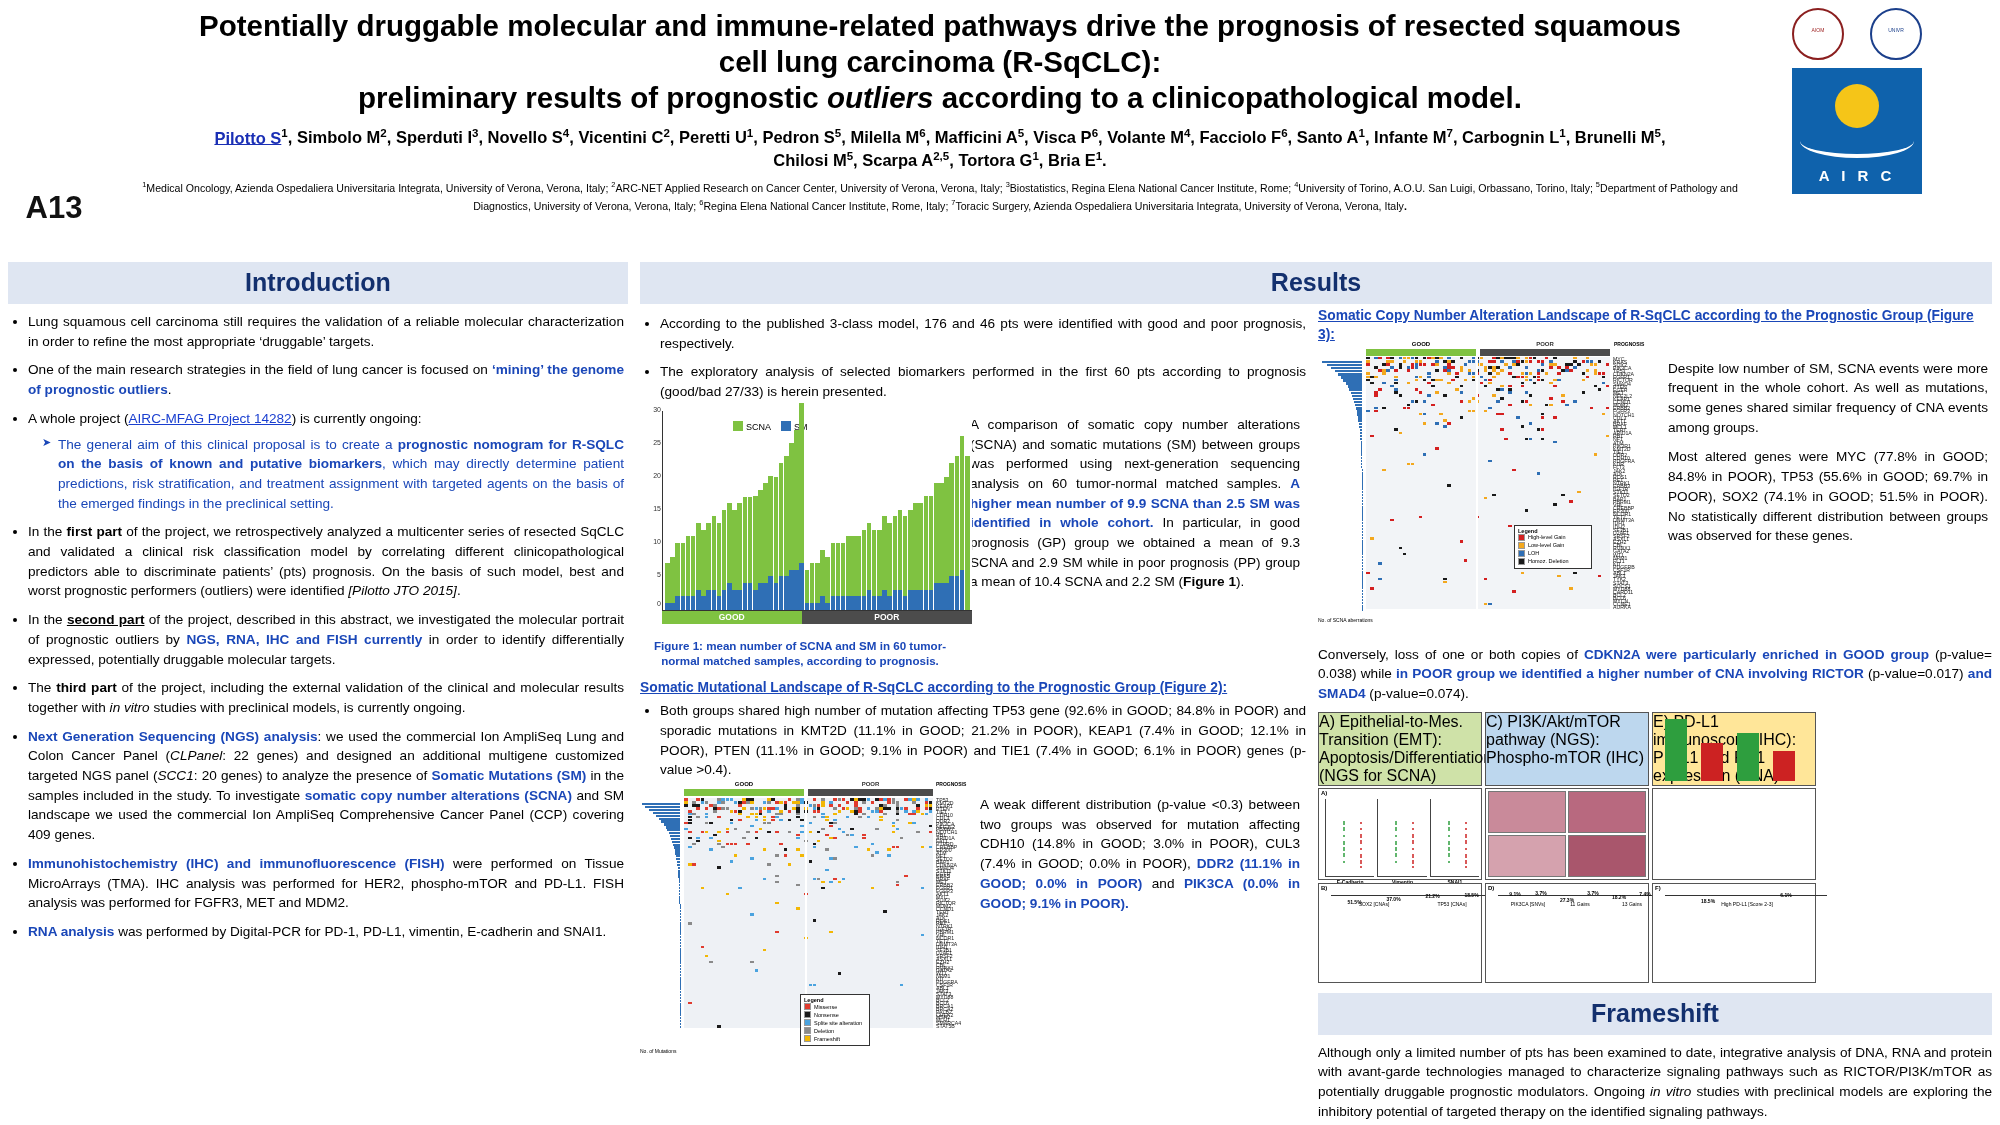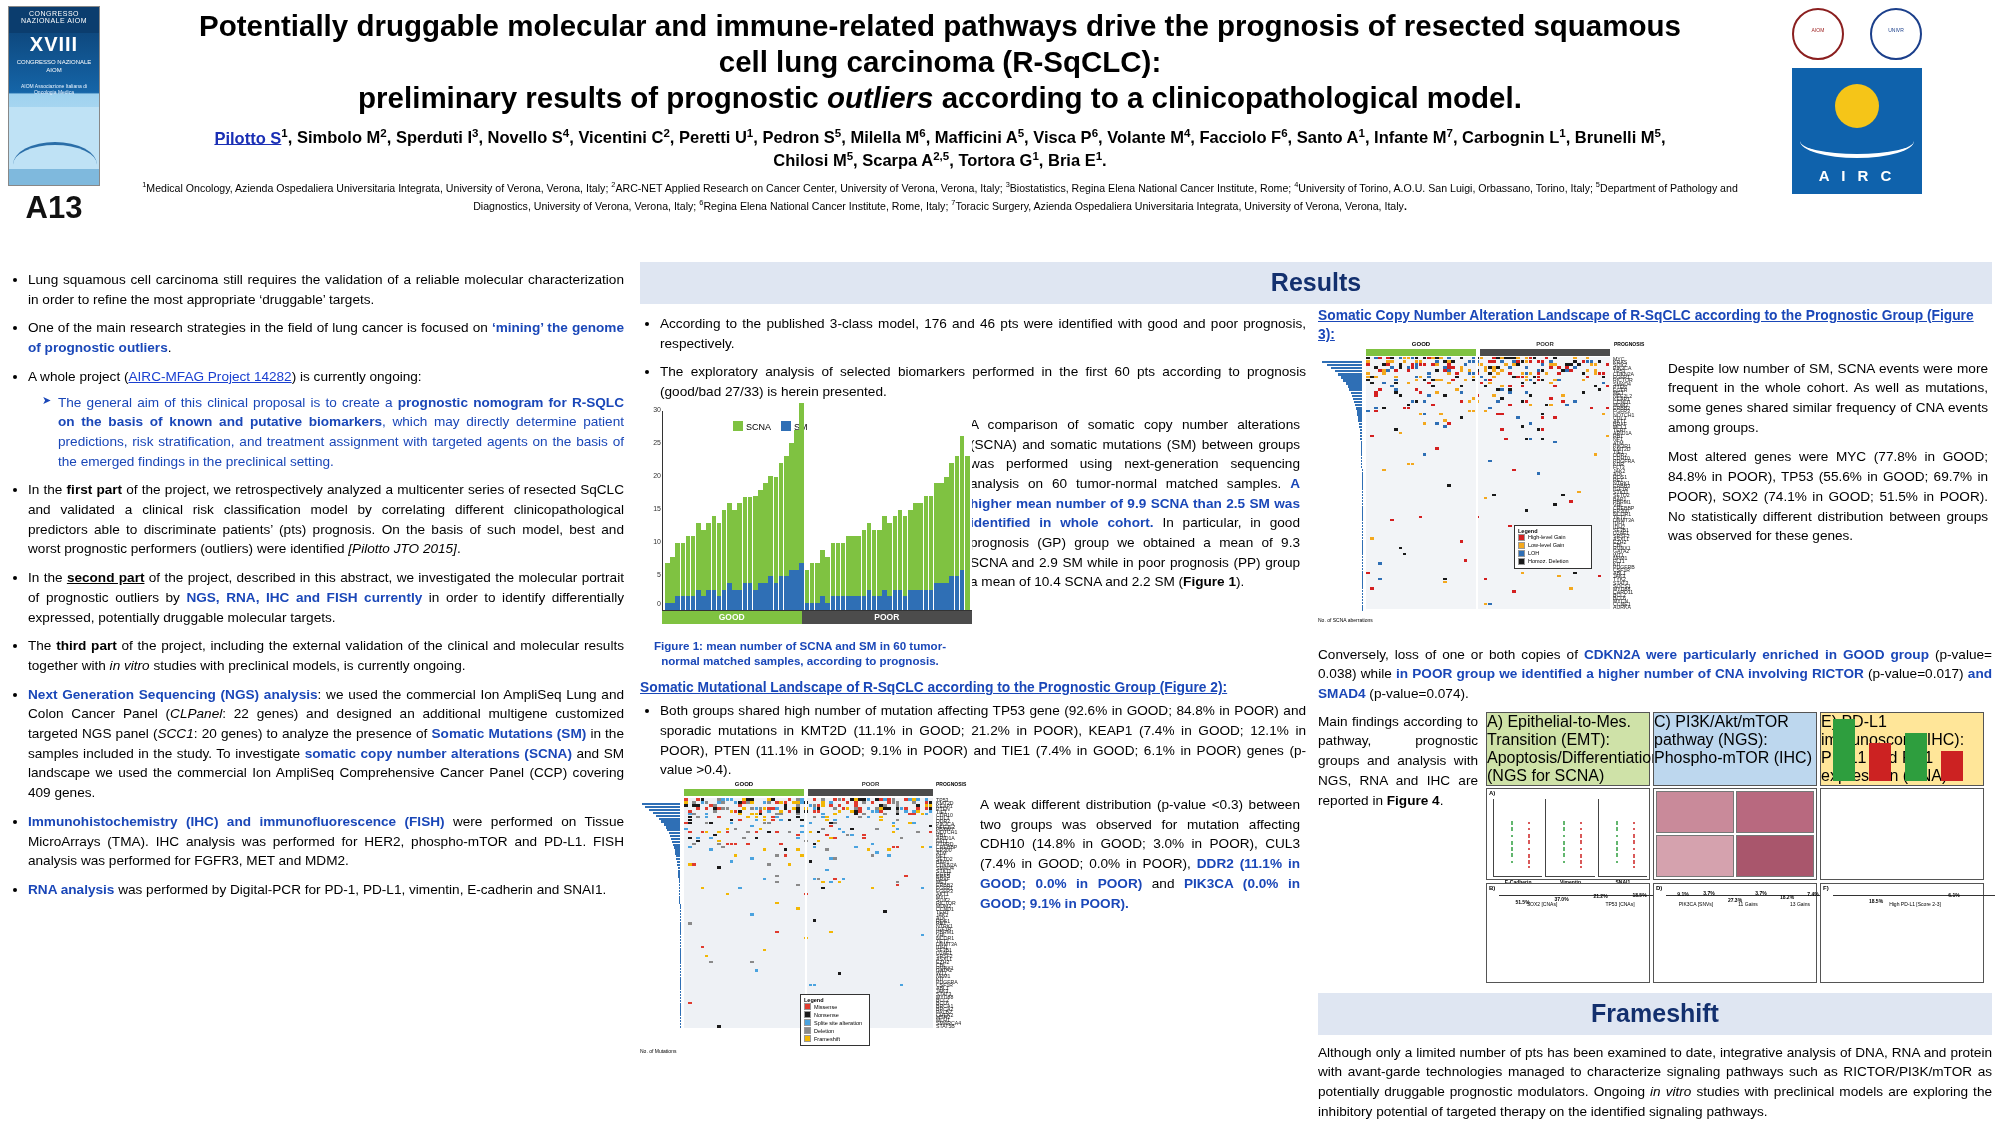--- a/index.html
+++ b/index.html
@@ -174,27 +174,20 @@
     font-size:25px; text-align:center; padding:6px 0 7px; margin-top:10px;
   }
 </style>
 </head>
 <body>
 
 <div class="poster">
 
   <div class="header">
 
-    <div class="hdr-left">
-      <div class="cg-top">CONGRESSO NAZIONALE AIOM</div>
-      <div class="cg-xviii">XVIII</div>
-      <div class="cg-sub">CONGRESSO NAZIONALE AIOM</div>
-      <div class="cg-sub2">AIOM Associazione Italiana di Oncologia Medica</div>
-      <div class="bridge"></div>
-    </div>
     <div class="abstract-id">A13</div>
 
     <div class="hdr-center">
       <div class="title">
         <span>Potentially druggable molecular and immune-related pathways drive the prognosis of resected squamous</span><br>
         <span>cell lung carcinoma (R-SqCLC):</span><br>
         <span>preliminary results of prognostic </span><span class="it">outliers</span><span> according to a clinicopathological model.</span>
       </div>
 
       <div class="authors">
@@ -215,20 +208,21 @@
       <div class="airc">
         <div class="sun"></div>
         <div class="curve"></div>
         <div class="name">A I R C</div>
       </div>
     </div>
   </div>
 
   <div class="col-left">
 
+    <div class="banner">Introduction</div>
 
     <ul class="bullets body-text">
       <li><span>Lung squamous cell carcinoma still requires the validation of a reliable molecular characterization in order to refine the most appropriate ‘druggable’ targets.</span></li>
 
       <li>
         <span>One of the main research strategies in the field of lung cancer is focused on </span><span class="bb">‘mining’ the genome of prognostic outliers</span><span>.</span>
       </li>
 
       <li>
         <span>A whole project (</span><span class="link">AIRC-MFAG Project 14282</span><span>) is currently ongoing:</span>
@@ -1985,23 +1979,20 @@
         <p style="margin:0 0 10px">Despite low number of SM, SCNA events were more frequent in the whole cohort. As well as mutations, some genes shared similar frequency of CNA events among groups.</p>
         <p style="margin:0">Most altered genes were MYC (77.8% in GOOD; 84.8% in POOR), TP53 (55.6% in GOOD; 69.7% in POOR), SOX2 (74.1% in GOOD; 51.5% in POOR). No statistically different distribution between groups was observed for these genes.</p>
       </div>
     </div>
 
     <div class="body-text" style="margin-top:6px">
       <span>Conversely, loss of one or both copies of </span><span class="bb">CDKN2A were particularly enriched in GOOD group</span><span> (p-value= 0.038) while </span><span class="bb">in POOR group we identified a higher number of CNA involving RICTOR</span><span> (p-value=0.017) </span><span class="bb">and SMAD4</span><span> (p-value=0.074).</span>
     </div>
 
     <div style="display:flex; gap:8px; margin-top:8px;">
-      <div class="body-text" style="width:160px;">
-        <span>Main findings according to pathway, prognostic groups and analysis with NGS, RNA and IHC are reported in </span><span class="b">Figure 4</span><span>.</span>
-      </div>
 
       <div style="width:500px;">
 
         <div style="display:flex; gap:3px;">
           <div class="f4 hdr" style="width:164px; background:#cfe2a8;">A) Epithelial-to-Mes. Transition (EMT): Apoptosis/Differentiation (NGS for SCNA)</div>
           <div class="f4 hdr" style="width:164px; background:#bdd7ee;">C) PI3K/Akt/mTOR pathway (NGS): Phospho-mTOR (IHC)</div>
           <div class="f4 hdr" style="width:164px; background:#ffe699;">E) PD-L1 immunoscore (IHC): PD-L1 and PD1 expression (RNA)</div>
         </div>
 
         <div style="display:flex; gap:3px; margin-top:2px;">

